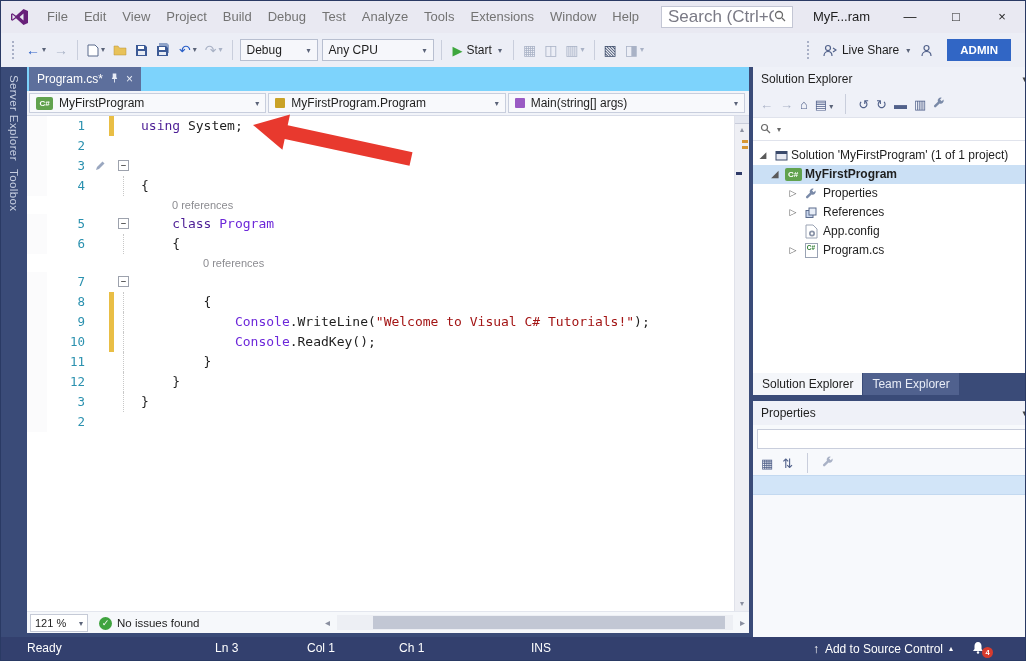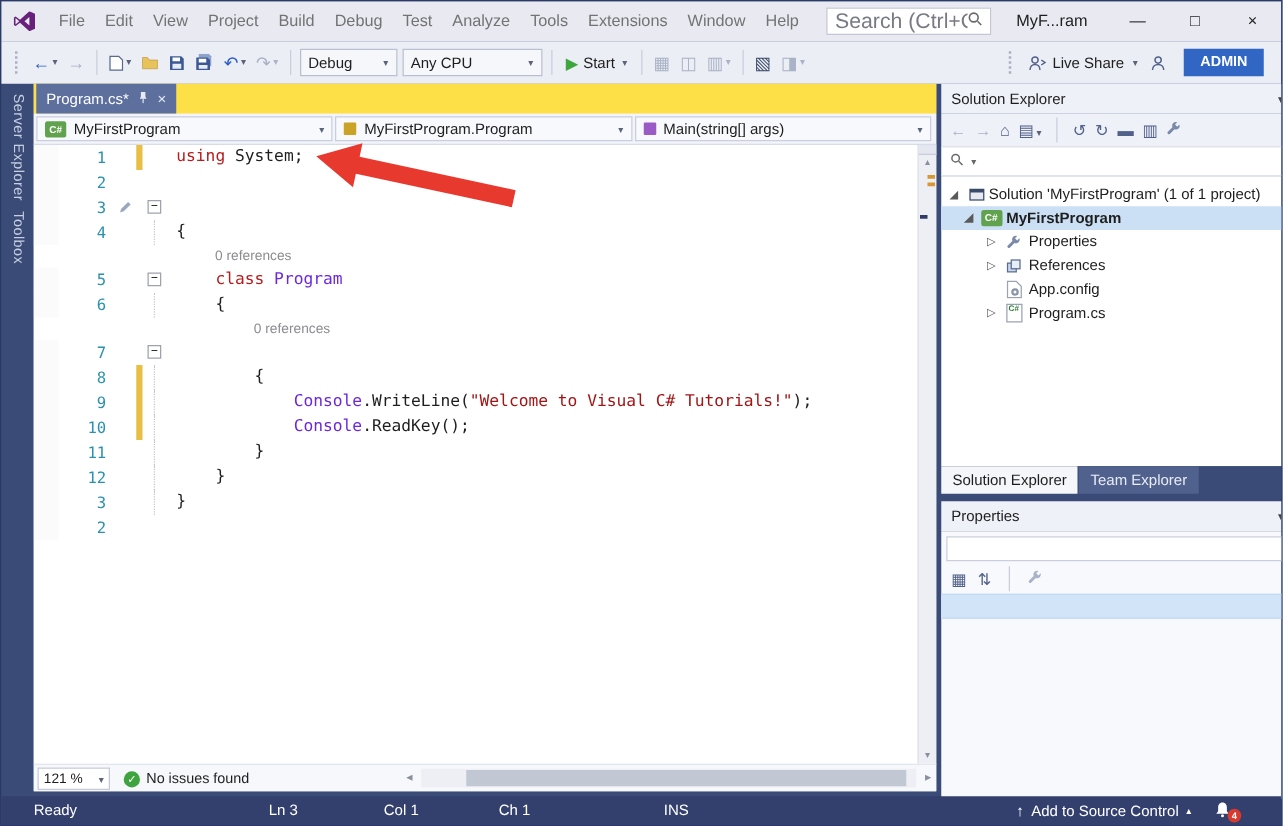--- a/index.html
+++ b/index.html
@@ -33,42 +33,42 @@
 #start{display:flex;align-items:center;padding:0 6px;font-size:12px;color:#1E1E1E;gap:4px}
 #start .play{color:#3DA63D;font-size:13px}
 #lshare{display:flex;align-items:center;gap:5px;font-size:12px;color:#1E1E1E;padding:0 6px}
 #admin{height:22px;background:#3166C5;color:#FFF;font-size:11.5px;font-weight:bold;display:flex;align-items:center;padding:0 13px;margin:0 8px 0 10px}
 .spacer{flex:1}
 
 #leftstrip{position:absolute;left:0;top:66px;width:26px;bottom:23px;display:flex;flex-direction:column;align-items:center}
 .vtab{writing-mode:vertical-rl;color:#C6CEE0;font-size:11.5px;letter-spacing:.4px;margin-top:8px;white-space:nowrap}
 
 #editor{position:absolute;left:26px;top:66px;width:722px;height:566px;background:#FFF}
-#tabstrip{position:absolute;left:0;top:0;right:0;height:24px;background:#fde047}
+#tabstrip{position:absolute;left:0;top:0;right:0;height:24px;background:#7dd3fc}
 #doctab{position:absolute;left:2px;top:0;height:24px;background:#5D6F9C;color:#FFF;display:flex;align-items:center;padding:0 8px;font-size:12px;gap:7px}
 #doctab .close{font-size:12px;color:#E8ECF6}
 #navbar{position:absolute;left:0;top:24px;right:0;height:25px;background:#F2F4F9;border-bottom:1px solid #D8DCE8;display:flex;padding:2px 2px}
 .navsec{flex:1;border:1px solid #C8CEDD;background:#F8F9FC;display:flex;align-items:center;padding:0 6px;font-size:12px;color:#1E1E1E;gap:6px;margin-right:2px;white-space:nowrap;overflow:hidden}
 .navsec .dd{margin-left:auto}
 .csbadge{min-width:17px;height:13px;background:#61A24E;color:#FFF;font-size:8px;font-weight:bold;display:inline-flex;align-items:center;justify-content:center;border-radius:2px;line-height:13px}
 .classicon{width:10px;height:10px;background:#C9A227;border-radius:1px}
 .methodicon{width:10px;height:10px;background:#9A5BC4;border-radius:1px}
 #code{position:absolute;left:0;top:49px;right:15px;bottom:22px;overflow:hidden;font-family:"DejaVu Sans Mono","Liberation Mono",monospace;font-size:13px;background:#FFF}
 .crow{display:flex;height:20px;line-height:20px}
 .clens{height:18px;line-height:18px;font-family:"Liberation Sans",sans-serif;font-size:11px;color:#8C8C91}
 .gm{width:20px;background:#FBFBFC}
 .num{width:46px;text-align:right;padding-right:8px;color:#2B91AF;font-size:12.5px}
 .pm{width:16px;position:relative}
 .cb{width:5px;margin-right:1px}
 .cb.y{background:#E9BE45}
 .fm{width:18px;position:relative}
 .foldbox{position:absolute;left:3px;top:4px;width:11px;height:11px;border:1px solid #9DA2AD;background:#FFF;color:#1E1E1E;font-size:9px;line-height:9px;text-align:center}
 .guide{position:absolute;left:8px;top:0;bottom:0;border-left:1px dotted #C8C8C8}
 .ct{white-space:pre;color:#1E1E1E;padding-left:8px}
-.kw{color:#b91c1c}
+.kw{color:#4c1d95}
 .ty{color:#6d28d9}
 .str{color:#A31515}
 .prm{color:#7F7F7F;border-bottom:1px dashed #B9B9B9}
 .caret{display:inline-block;width:0;border-left:1.5px solid #000;height:15px;vertical-align:-2px}
 #vscroll{position:absolute;right:0;top:49px;bottom:22px;width:15px;background:#EEEFF4;border-left:1px solid #E0E2EA}
 .varrow{position:absolute;left:0;width:100%;text-align:center;font-size:8px;color:#8A8FA0}
 .splitgrip{position:absolute;top:0;left:0;width:100%;height:8px;border-bottom:1px solid #C8CCDA;background:#E4E7F0}
 .mark{position:absolute;height:3px;width:6px}
 #ebottom{position:absolute;left:0;bottom:0;right:0;height:22px;background:#F6F8FB;border-top:1px solid #E3E6EE}
 #zoom{position:absolute;left:3px;top:2px;width:58px;height:18px;background:#FFF;border:1px solid #C5CAD6;font-size:11px;display:flex;align-items:center;padding:0 4px;color:#1E1E1E}

